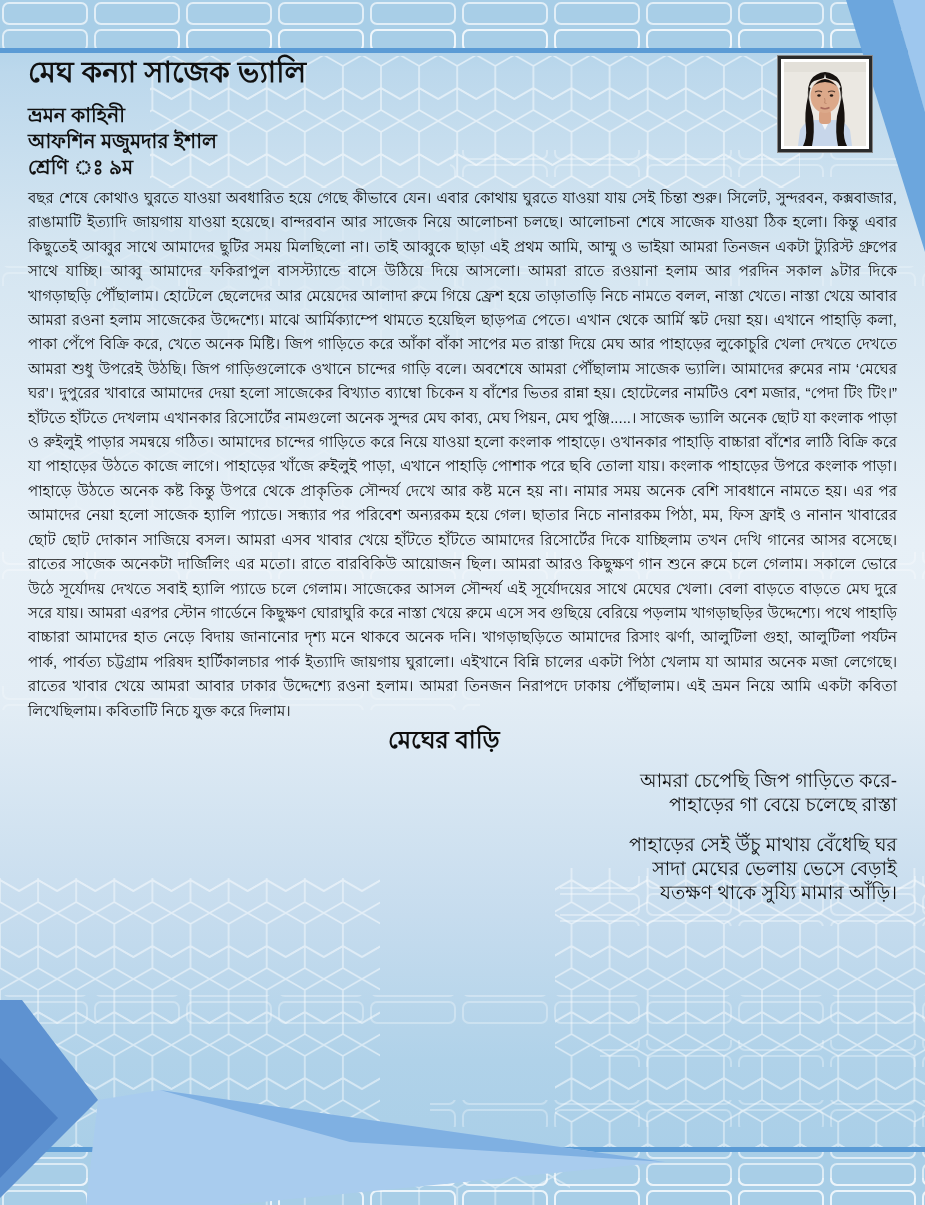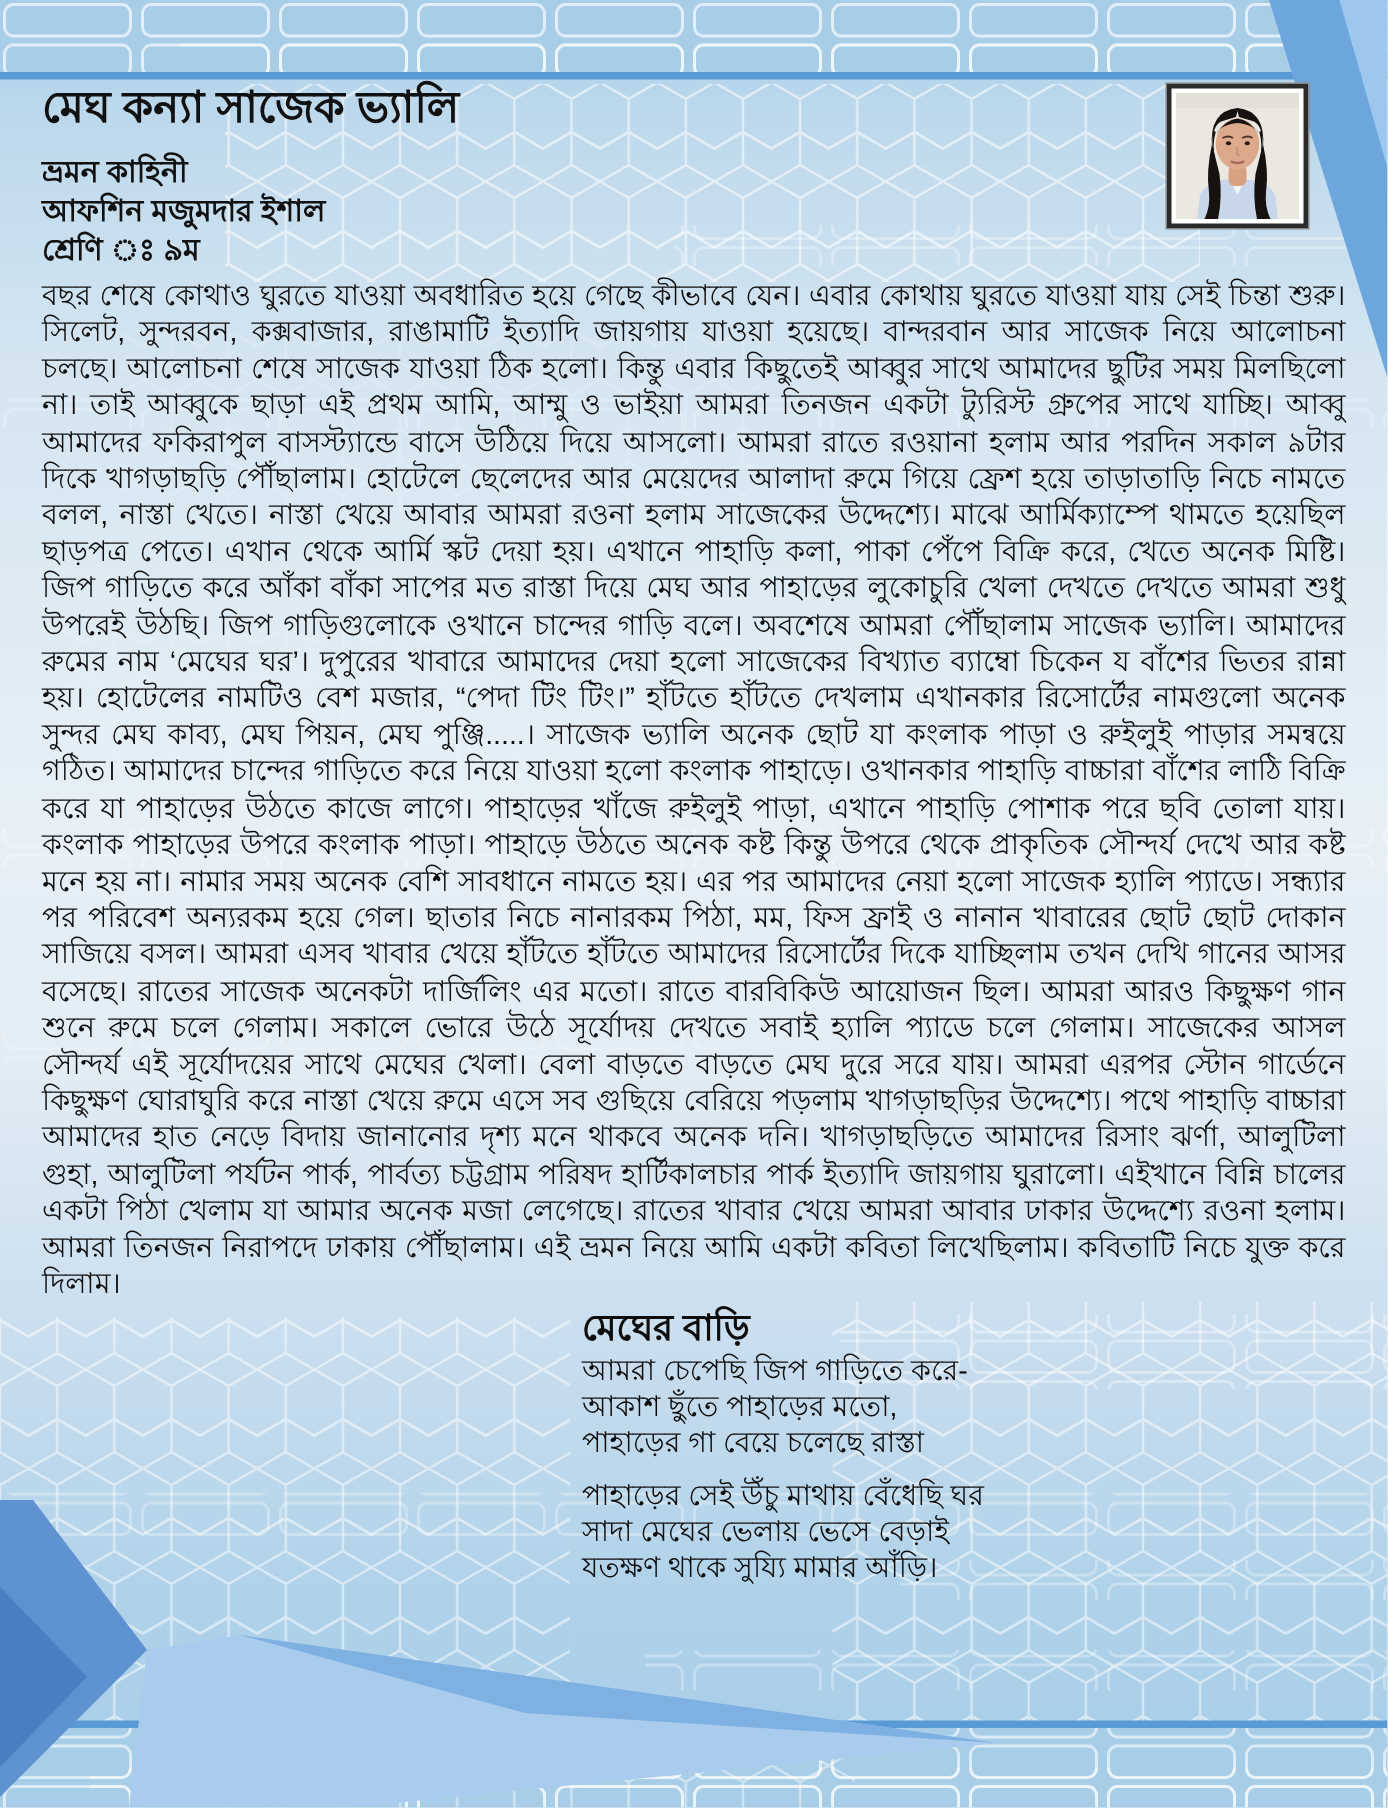--- a/index.html
+++ b/index.html
@@ -4,24 +4,24 @@
 <style>
   html,body{margin:0;padding:0;}
   body{width:925px;height:1205px;overflow:hidden;font-family:"Liberation Sans",sans-serif;}
   .page{position:relative;width:925px;height:1205px;overflow:hidden;
         background:linear-gradient(180deg,#a6cde7 0%,#bcd8ec 6%,#d4e5f1 20%,#e7f0f7 45%,#e3edf5 58%,#c6dcee 76%,#b0d2e9 88%,#a6cde7 100%);}
   svg.bg{position:absolute;left:0;top:0;width:925px;height:1205px;display:block;}
   .content{position:absolute;left:0;top:0;width:925px;height:1205px;padding:0 28px;box-sizing:border-box;color:#101010;}
   .title{margin:54px 0 0 0;text-align:left;font-size:29px;line-height:36px;font-weight:bold;color:#111;}
   .byline{margin-top:12px;font-size:20px;line-height:26px;font-weight:bold;color:#111;}
   .byline div{white-space:nowrap;}
-  .body-text{margin:6px 0 0 0;text-align:justify;font-size:19px;line-height:24.4px;font-weight:500;color:#0d0d0d;}
+  .body-text{margin:6px 0 0 0;text-align:justify;font-size:15px;line-height:24.4px;font-weight:500;color:#0d0d0d;}
   .poem{margin:4px 0 0 360px;font-size:19px;line-height:24px;color:#0d0d0d;}
   .poem-title{font-weight:bold;font-size:24px;line-height:26px;}
-  .stanza{margin:4px 0 11px 0;}
+  .stanza{margin:16px 0 11px 0;text-align:right;}
   .photo-frame{position:absolute;left:778px;top:56px;width:82px;height:84px;background:#fff;
                border:3px solid #2b2b2b;padding:3px;box-shadow:0 0 0 1px #888;}
   .photo-frame svg{display:block;width:82px;height:84px;}
 </style>
 </head>
 <body>
 
 <div class="page">
 
   <svg class="bg" viewBox="0 0 925 1205" xmlns="http://www.w3.org/2000/svg" aria-hidden="true">
@@ -84,21 +84,20 @@
       <div>শ্রেণি ঃ ৯ম</div>
     </div>
 
     <p class="body-text">বছর শেষে কোথাও ঘুরতে যাওয়া অবধারিত হয়ে গেছে কীভাবে যেন। এবার কোথায় ঘুরতে যাওয়া যায় সেই চিন্তা শুরু। সিলেট, সুন্দরবন, কক্সবাজার, রাঙামাটি ইত্যাদি জায়গায় যাওয়া হয়েছে। বান্দরবান আর সাজেক নিয়ে আলোচনা চলছে। আলোচনা শেষে সাজেক যাওয়া ঠিক হলো। কিন্তু এবার কিছুতেই আব্বুর সাথে আমাদের ছুটির সময় মিলছিলো না। তাই আব্বুকে ছাড়া এই প্রথম আমি, আম্মু ও ভাইয়া আমরা তিনজন একটা ট্যুরিস্ট গ্রুপের সাথে যাচ্ছি। আব্বু আমাদের ফকিরাপুল বাসস্ট্যান্ডে বাসে উঠিয়ে দিয়ে আসলো। আমরা রাতে রওয়ানা হলাম আর পরদিন সকাল ৯টার দিকে খাগড়াছড়ি পৌঁছালাম। হোটেলে ছেলেদের আর মেয়েদের আলাদা রুমে গিয়ে ফ্রেশ হয়ে তাড়াতাড়ি নিচে নামতে বলল, নাস্তা খেতে। নাস্তা খেয়ে আবার আমরা রওনা হলাম সাজেকের উদ্দেশ্যে। মাঝে আর্মিক্যাম্পে থামতে হয়েছিল ছাড়পত্র পেতে। এখান থেকে আর্মি স্কট দেয়া হয়। এখানে পাহাড়ি কলা, পাকা পেঁপে বিক্রি করে, খেতে অনেক মিষ্টি। জিপ গাড়িতে করে আঁকা বাঁকা সাপের মত রাস্তা দিয়ে মেঘ আর পাহাড়ের লুকোচুরি খেলা দেখতে দেখতে আমরা শুধু উপরেই উঠছি। জিপ গাড়িগুলোকে ওখানে চান্দের গাড়ি বলে। অবশেষে আমরা পৌঁছালাম সাজেক ভ্যালি। আমাদের রুমের নাম ‘মেঘের ঘর’। দুপুরের খাবারে আমাদের দেয়া হলো সাজেকের বিখ্যাত ব্যাম্বো চিকেন য বাঁশের ভিতর রান্না হয়। হোটেলের নামটিও বেশ মজার, “পেদা টিং টিং।” হাঁটতে হাঁটতে দেখলাম এখানকার রিসোর্টের নামগুলো অনেক সুন্দর মেঘ কাব্য, মেঘ পিয়ন, মেঘ পুঞ্জি.....। সাজেক ভ্যালি অনেক ছোট যা কংলাক পাড়া ও রুইলুই পাড়ার সমন্বয়ে গঠিত। আমাদের চান্দের গাড়িতে করে নিয়ে যাওয়া হলো কংলাক পাহাড়ে। ওখানকার পাহাড়ি বাচ্চারা বাঁশের লাঠি বিক্রি করে যা পাহাড়ের উঠতে কাজে লাগে। পাহাড়ের খাঁজে রুইলুই পাড়া, এখানে পাহাড়ি পোশাক পরে ছবি তোলা যায়। কংলাক পাহাড়ের উপরে কংলাক পাড়া। পাহাড়ে উঠতে অনেক কষ্ট কিন্তু উপরে থেকে প্রাকৃতিক সৌন্দর্য দেখে আর কষ্ট মনে হয় না। নামার সময় অনেক বেশি সাবধানে নামতে হয়। এর পর আমাদের নেয়া হলো সাজেক হ্যালি প্যাডে। সন্ধ্যার পর পরিবেশ অন্যরকম হয়ে গেল। ছাতার নিচে নানারকম পিঠা, মম, ফিস ফ্রাই ও নানান খাবারের ছোট ছোট দোকান সাজিয়ে বসল। আমরা এসব খাবার খেয়ে হাঁটতে হাঁটতে আমাদের রিসোর্টের দিকে যাচ্ছিলাম তখন দেখি গানের আসর বসেছে। রাতের সাজেক অনেকটা দার্জিলিং এর মতো। রাতে বারবিকিউ আয়োজন ছিল। আমরা আরও কিছুক্ষণ গান শুনে রুমে চলে গেলাম। সকালে ভোরে উঠে সূর্যোদয় দেখতে সবাই হ্যালি প্যাডে চলে গেলাম। সাজেকের আসল সৌন্দর্য এই সূর্যোদয়ের সাথে মেঘের খেলা। বেলা বাড়তে বাড়তে মেঘ দুরে সরে যায়। আমরা এরপর স্টোন গার্ডেনে কিছুক্ষণ ঘোরাঘুরি করে নাস্তা খেয়ে রুমে এসে সব গুছিয়ে বেরিয়ে পড়লাম খাগড়াছড়ির উদ্দেশ্যে। পথে পাহাড়ি বাচ্চারা আমাদের হাত নেড়ে বিদায় জানানোর দৃশ্য মনে থাকবে অনেক দনি। খাগড়াছড়িতে আমাদের রিসাং ঝর্ণা, আলুটিলা গুহা, আলুটিলা পর্যটন পার্ক, পার্বত্য চট্টগ্রাম পরিষদ হার্টিকালচার পার্ক ইত্যাদি জায়গায় ঘুরালো। এইখানে বিন্নি চালের একটা পিঠা খেলাম যা আমার অনেক মজা লেগেছে। রাতের খাবার খেয়ে আমরা আবার ঢাকার উদ্দেশ্যে রওনা হলাম। আমরা তিনজন নিরাপদে ঢাকায় পৌঁছালাম। এই ভ্রমন নিয়ে আমি একটা কবিতা লিখেছিলাম। কবিতাটি নিচে যুক্ত করে দিলাম।</p>
 
     <div class="poem">
       <div class="poem-title">মেঘের বাড়ি</div>
       <div id="poem-stanzas">
           <div class="stanza">
             <div class="poem-line">আমরা চেপেছি জিপ গাড়িতে করে-</div>
-            <div class="poem-line">আকাশ ছুঁতে পাহাড়ের মতো,</div>
             <div class="poem-line">পাহাড়ের গা বেয়ে চলেছে রাস্তা</div>
           </div>
           <div class="stanza">
             <div class="poem-line">পাহাড়ের সেই উঁচু মাথায় বেঁধেছি ঘর</div>
             <div class="poem-line">সাদা মেঘের ভেলায় ভেসে বেড়াই</div>
             <div class="poem-line">যতক্ষণ থাকে সুয্যি মামার আঁড়ি।</div>
           </div>
         </div>
     </div>
   </div>

